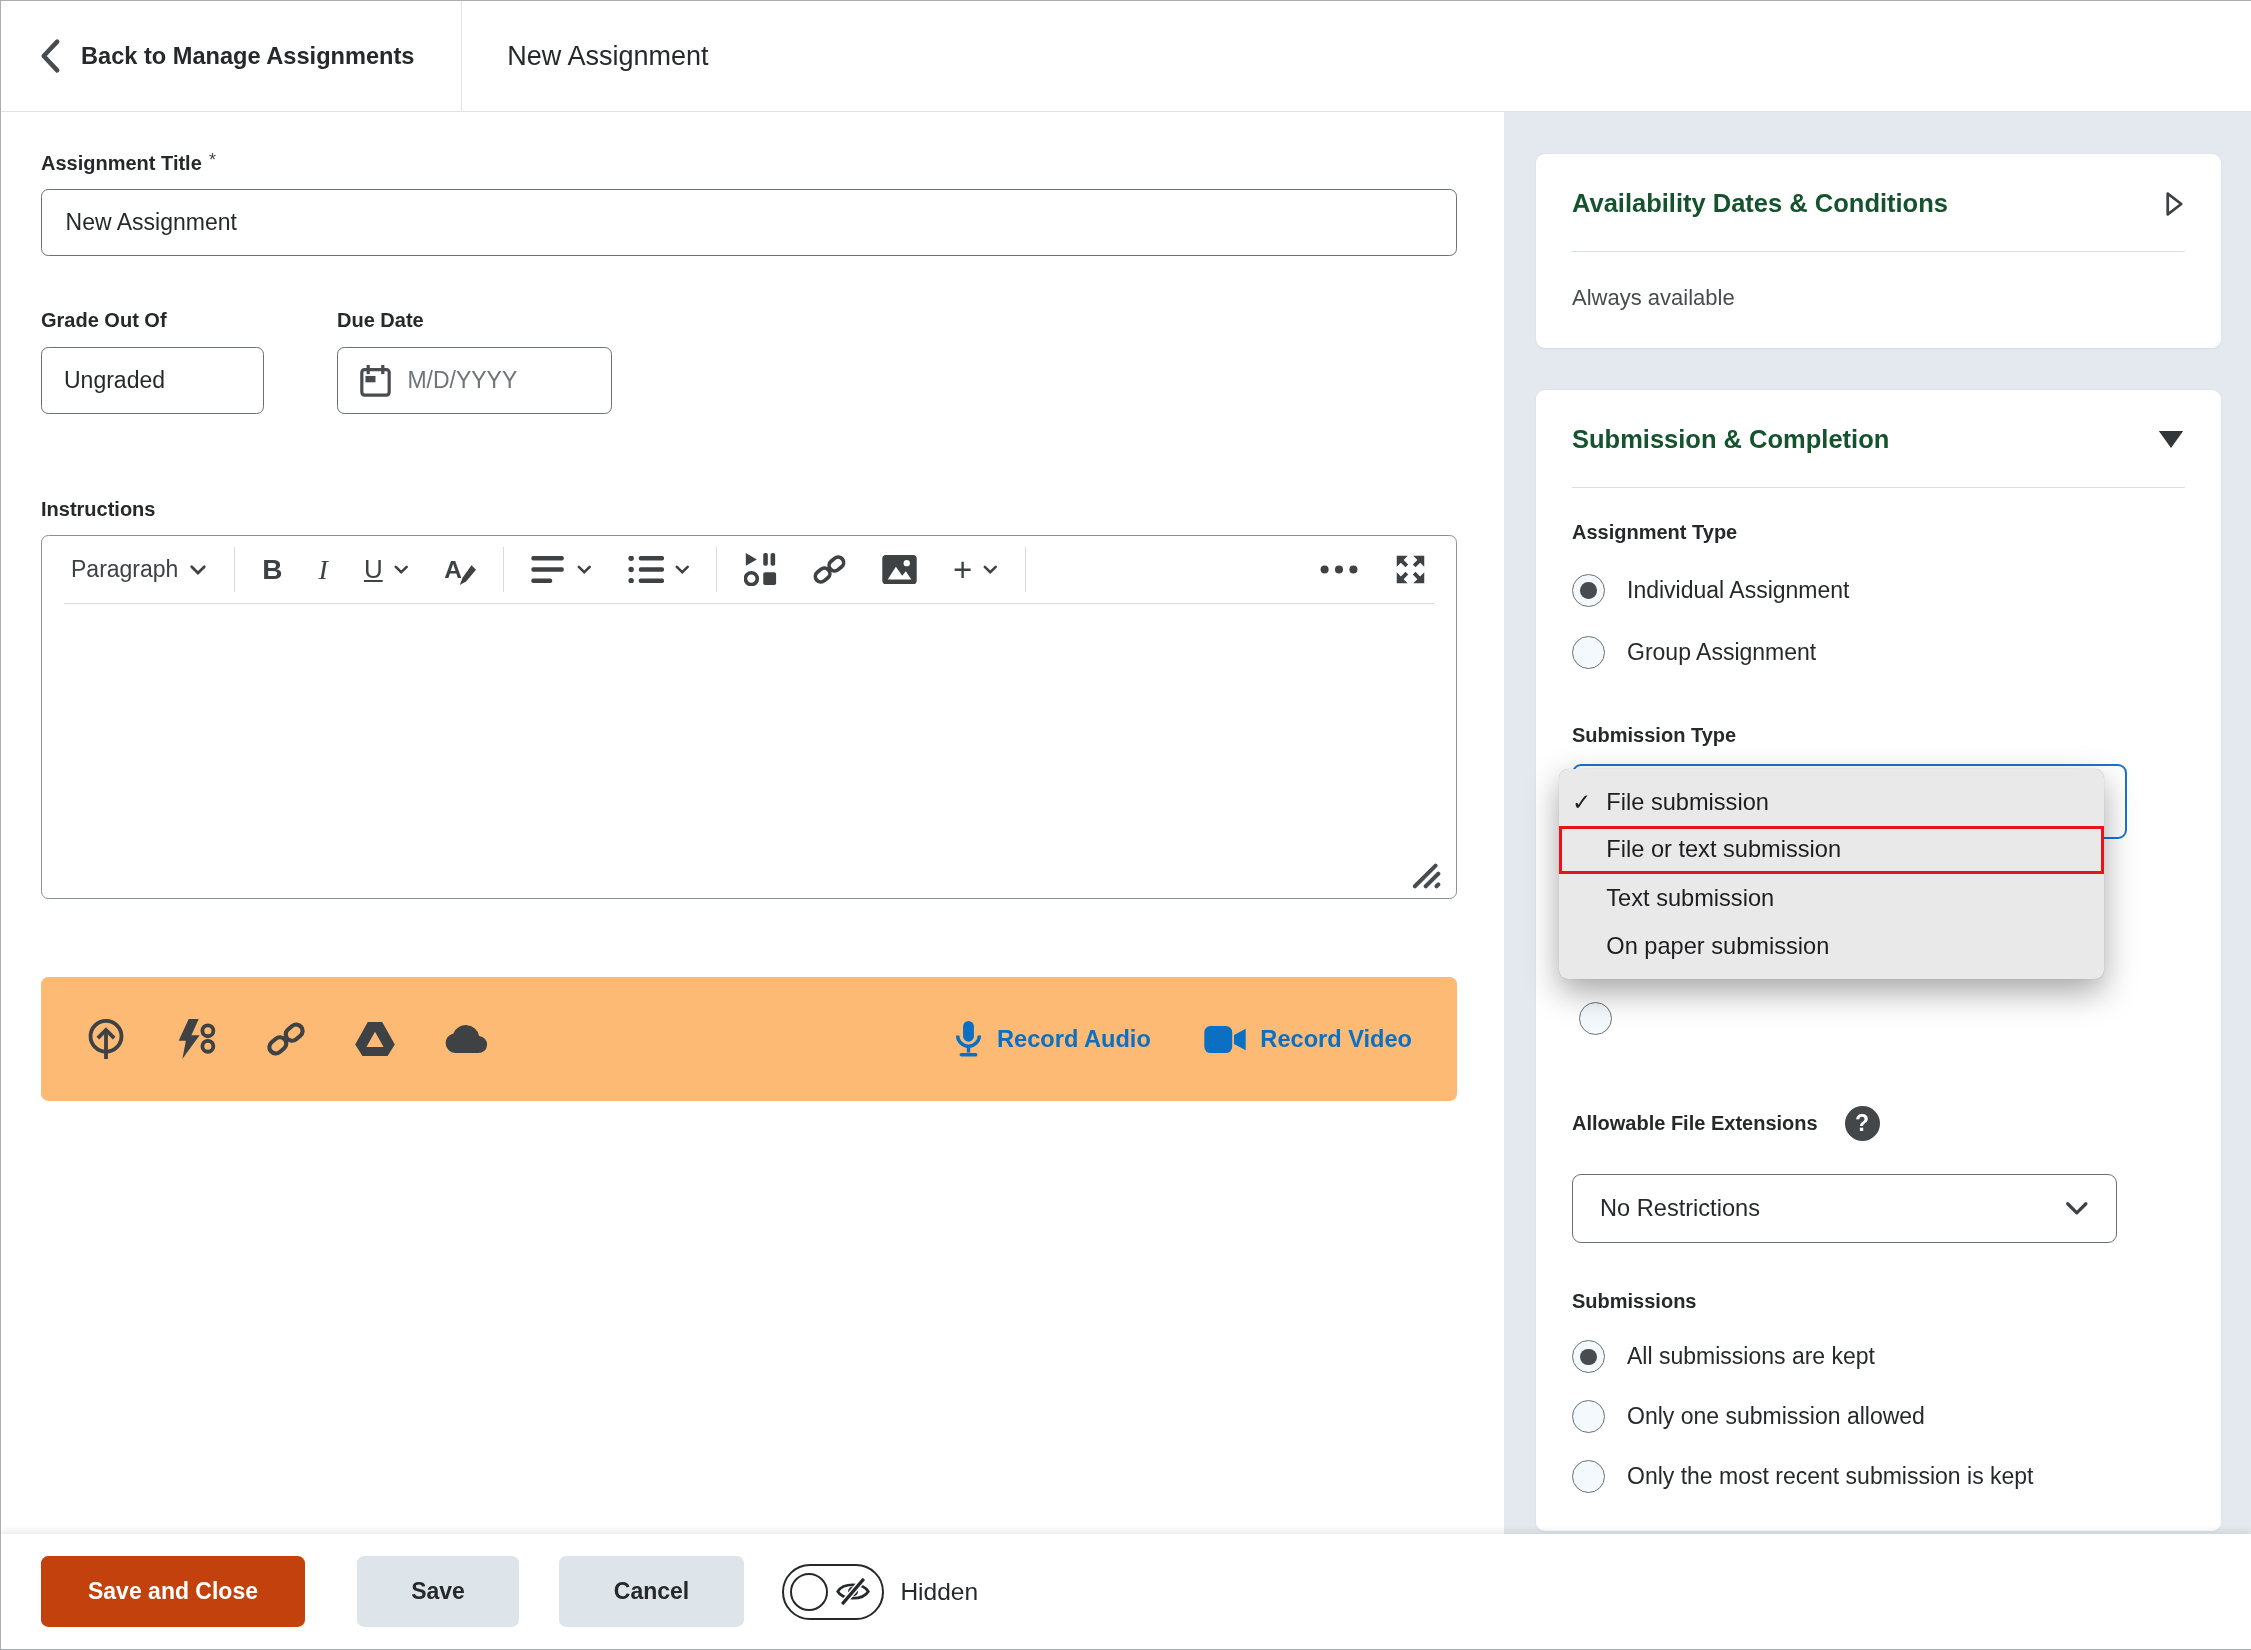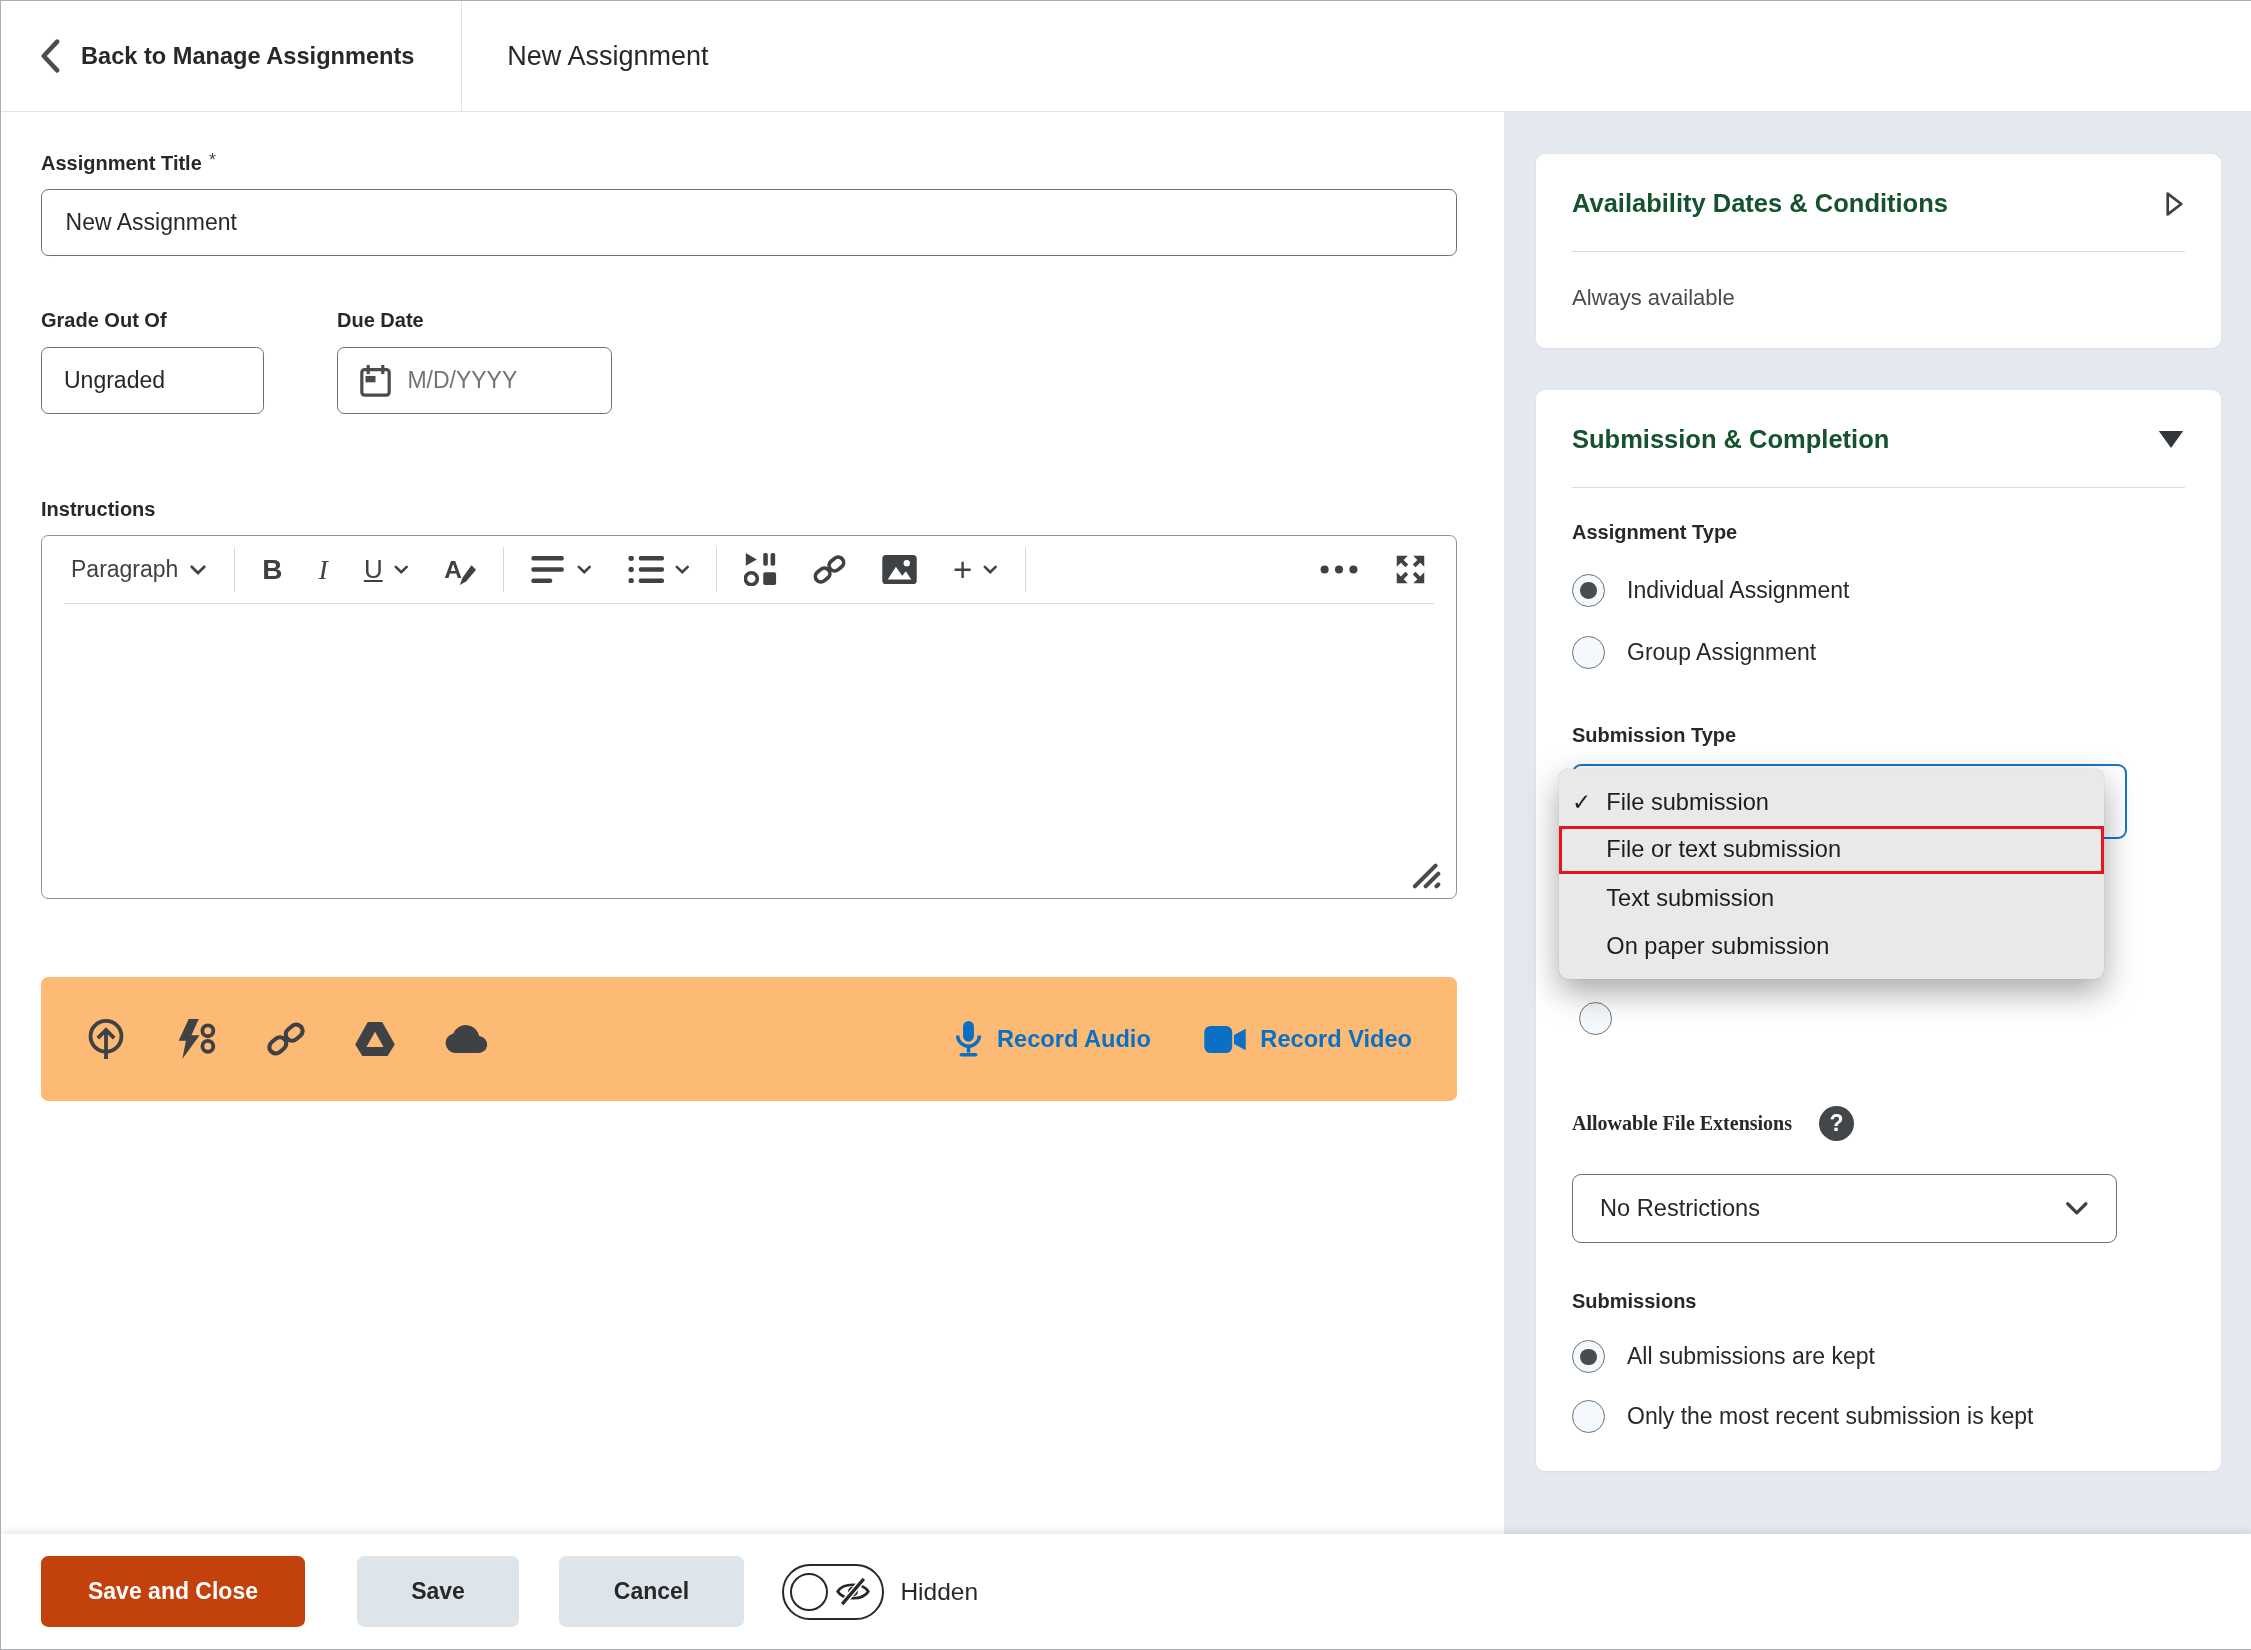--- a/index.html
+++ b/index.html
@@ -80,21 +80,21 @@
   .select-zone { position:relative; margin-top:16.4px; height:75px; width:555px; }
   .focused-select { position:absolute; inset:0; background:#fff; border:2.7px solid #1a73d0; border-radius:9px; z-index:0; }
   .covered-radio { position:absolute; left:7.3px; top:238px; z-index:1; }
   .menu { position:absolute; left:-12.7px; top:5.5px; width:545px; background:#e9e9e9; border-radius:9px;
           padding:9px 0; z-index:3; box-shadow:0 12.7px 33px rgba(0,0,0,.35), 0 0 0.9px rgba(0,0,0,.3); }
   .menu-item { position:relative; height:48px; line-height:48px; font-size:23.6px; color:#1d1d1f; padding-left:47px; cursor:pointer; }
   .menu-item.highlighted { border:3.6px solid #e7141c; line-height:41px; padding-left:44px; }
   .menu-check { position:absolute; left:12.7px; top:0; font-size:23px; }
 
   .ext-row { display:flex; align-items:center; gap:27px; margin-top:267px; }
-  .ext-row .section-label { margin-top:0;font-family:Liberation Serif, serif; }
+  .ext-row .section-label { margin-top:0; }
   .help-icon { width:35px; height:35px; border-radius:50%; background:#43474a; color:#fff; font-size:23px;
                font-weight:700; display:flex; align-items:center; justify-content:center; cursor:pointer; }
 
   .plain-select { margin-top:33px; width:545px; height:69px; border:1.8px solid #6b7073; border-radius:9px;
                   background:#fff; display:flex; align-items:center; justify-content:space-between;
                   padding:0 27px; font-size:23.6px; cursor:pointer; }
 
   .subs-label { margin-top:47px; }
   .radio-row.subs { margin-top:27px; }
 
@@ -449,20 +449,24 @@
             <svg width="23.6" height="15.5" viewBox="0 0 26 17">
                 <path d="M3 3 L13 13 L23 3" fill="none" stroke="#3e4244" stroke-width="3.6" stroke-linecap="round" stroke-linejoin="round"></path>
               </svg>
           </span>
         </div>
 
         <div class="section-label subs-label">Submissions</div>
         <div class="radio-row subs">
           <span class="radio selected"></span>
           <span class="radio-label">All submissions are kept</span>
+        </div>
+        <div class="radio-row subs">
+          <span class="radio"></span>
+          <span class="radio-label">Only one submission allowed</span>
         </div>
         <div class="radio-row subs">
           <span class="radio"></span>
           <span class="radio-label">Only the most recent submission is kept</span>
         </div>
       </section>
     </aside>
   </div>
 
   <footer class="footer">

